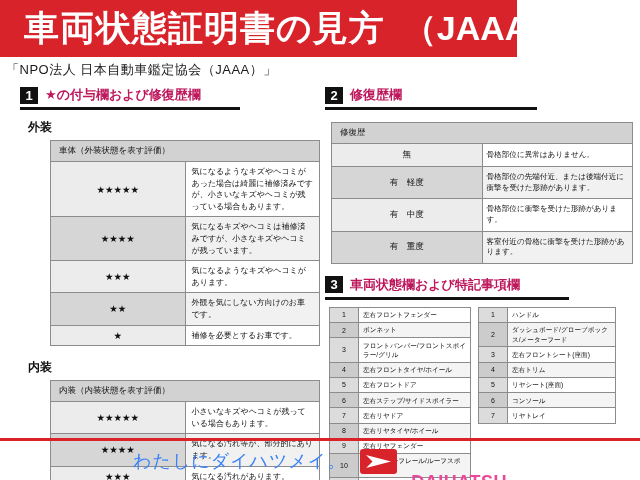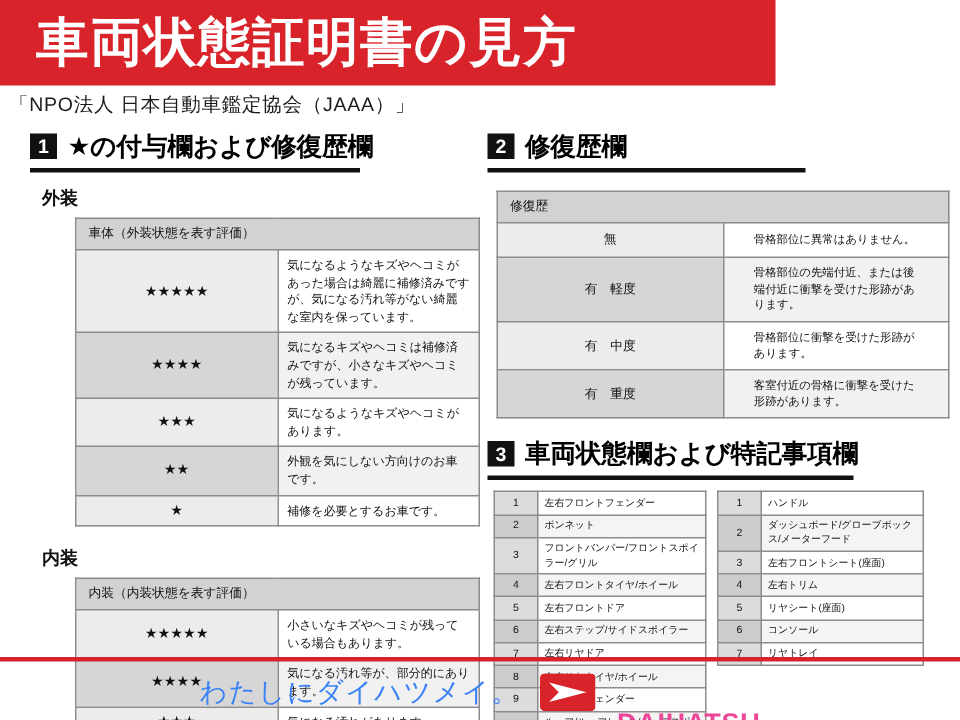--- a/index.html
+++ b/index.html
@@ -30,21 +30,21 @@
   
   .sec{
     display:flex;align-items:center;gap:7px;
     border-bottom:3px solid #111;padding-bottom:3px;
   }
   .sec-num{
     background:#111;color:#fff;font-weight:bold;font-size:13px;
     width:18px;height:17px;display:flex;align-items:center;justify-content:center;
     flex:0 0 auto;
   }
-  .sec-title{font-size:17px;font-weight:bold;color:#000000;white-space:nowrap;}
+  .sec-title{font-size:13px;font-weight:bold;color:#be185d;white-space:nowrap;}
   .sec.s1{width:220px;}
   .sec.s2{width:212px;}
   .sec.s3{width:244px;}
   
   .col-left{position:absolute;left:20px;top:86px;width:292px;}
   .col-right{position:absolute;left:325px;top:86px;width:310px;}
   .grp-label{font-size:12px;font-weight:bold;color:#111;margin:9px 0 4px 8px;}
   
   table{border-collapse:collapse;background:#fff;}
   table, td, th{border:1px solid #8c8c8c;}
@@ -61,21 +61,21 @@
   }
   .rt td.desc{font-size:8px;padding:4px 6px;line-height:1.45;color:#111;background:#fff;}
   .rt tbody tr:nth-child(even) td.stars{background:#d6d6d6;}
   .rt tbody tr:nth-child(even) td.desc{background:#f1f1f1;}
   
   .rp{width:302px;margin-left:6px;table-layout:fixed;}
   .rp td.label{
     width:52px;text-align:center;font-size:8.5px;color:#111;background:#ececec;
     padding:5px 2px;white-space:nowrap;
   }
-  .rp td.desc{font-size:7.6px;padding:5px 20px;line-height:1.4;color:#111;background:#fff;}
+  .rp td.desc{font-size:7.6px;padding:5px 4px;line-height:1.4;color:#111;background:#fff;}
   .rp tbody tr:nth-child(even) td.label{background:#d6d6d6;}
   .rp tbody tr:nth-child(even) td.desc{background:#f1f1f1;}
   
   .cond-wrap{display:flex;gap:7px;margin-top:7px;margin-left:4px;align-items:flex-start;}
   .cd{table-layout:fixed;}
   .cd.left{width:142px;}
   .cd.right{width:138px;}
   .cd td.num{
     width:26px;text-align:center;font-size:7px;color:#111;background:#dcdcdc;
     padding:2.5px 1px;
@@ -93,20 +93,21 @@
   .brandmark{width:37px;height:25px;flex:0 0 auto;}
   .brandname{
     font-size:18px;font-weight:bold;color:#ec4899;letter-spacing:0.5px;white-space:nowrap;margin-top:43px;
   }
 </style>
 </head>
 <body>
 
 <div class="banner">
   <span class="banner-title">車両状態証明書の見方</span>
+  <span class="banner-edition">（JAAA編）</span>
 </div>
 
 <div class="subtitle">「NPO法人 日本自動車鑑定協会（JAAA）」</div>
 
 <div class="col-left">
 
   <div class="sec s1">
     <span class="sec-num">1</span>
     <span class="sec-title">★の付与欄および修復歴欄</span>
   </div>
@@ -115,21 +116,21 @@
 
   <table class="rt">
     <thead>
       <tr>
         <th colspan="2">車体（外装状態を表す評価）</th>
       </tr>
     </thead>
     <tbody>
       <tr>
         <td class="stars">★★★★★</td>
-        <td class="desc">気になるようなキズやヘコミがあった場合は綺麗に補修済みですが、気になる汚れ等がない綺麗な室内を保っています。</td>
+        <td class="desc">気になるようなキズやヘコミがあった場合は綺麗に補修済みですが、小さいなキズやヘコミが残っている場合もあります。</td>
       </tr>
       <tr>
         <td class="stars">★★★★</td>
         <td class="desc">気になるキズやヘコミは補修済みですが、小さなキズやヘコミが残っています。</td>
       </tr>
       <tr>
         <td class="stars">★★★</td>
         <td class="desc">気になるようなキズやヘコミがあります。</td>
       </tr>
       <tr>

